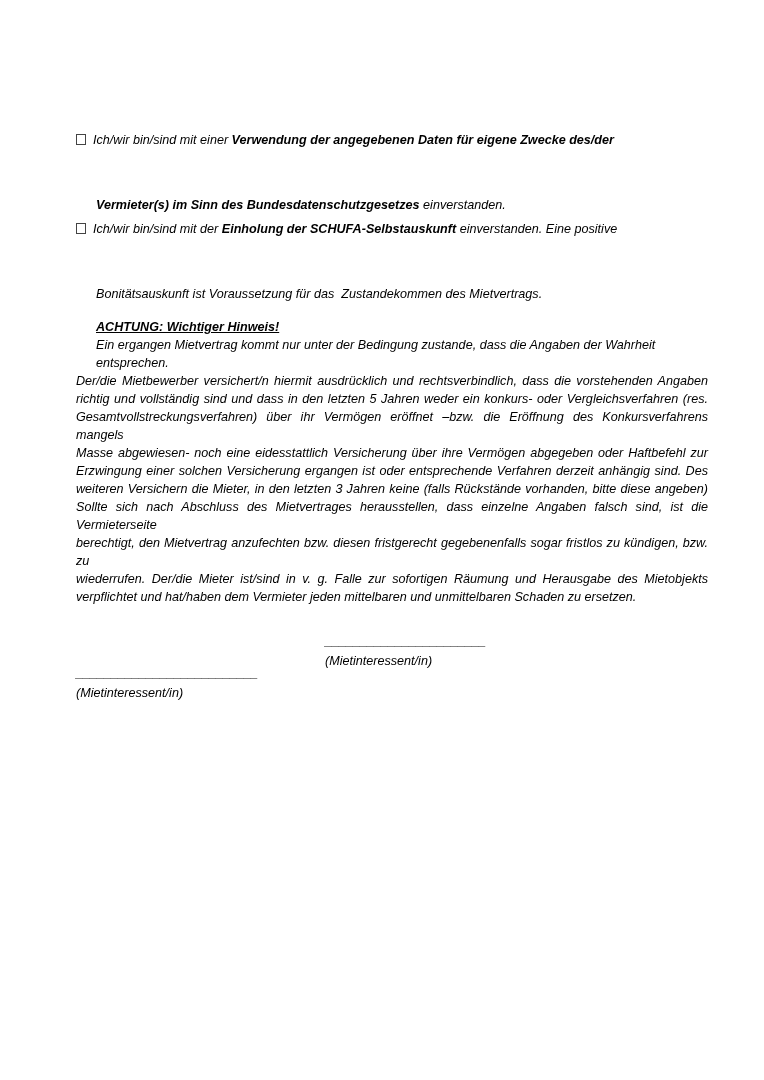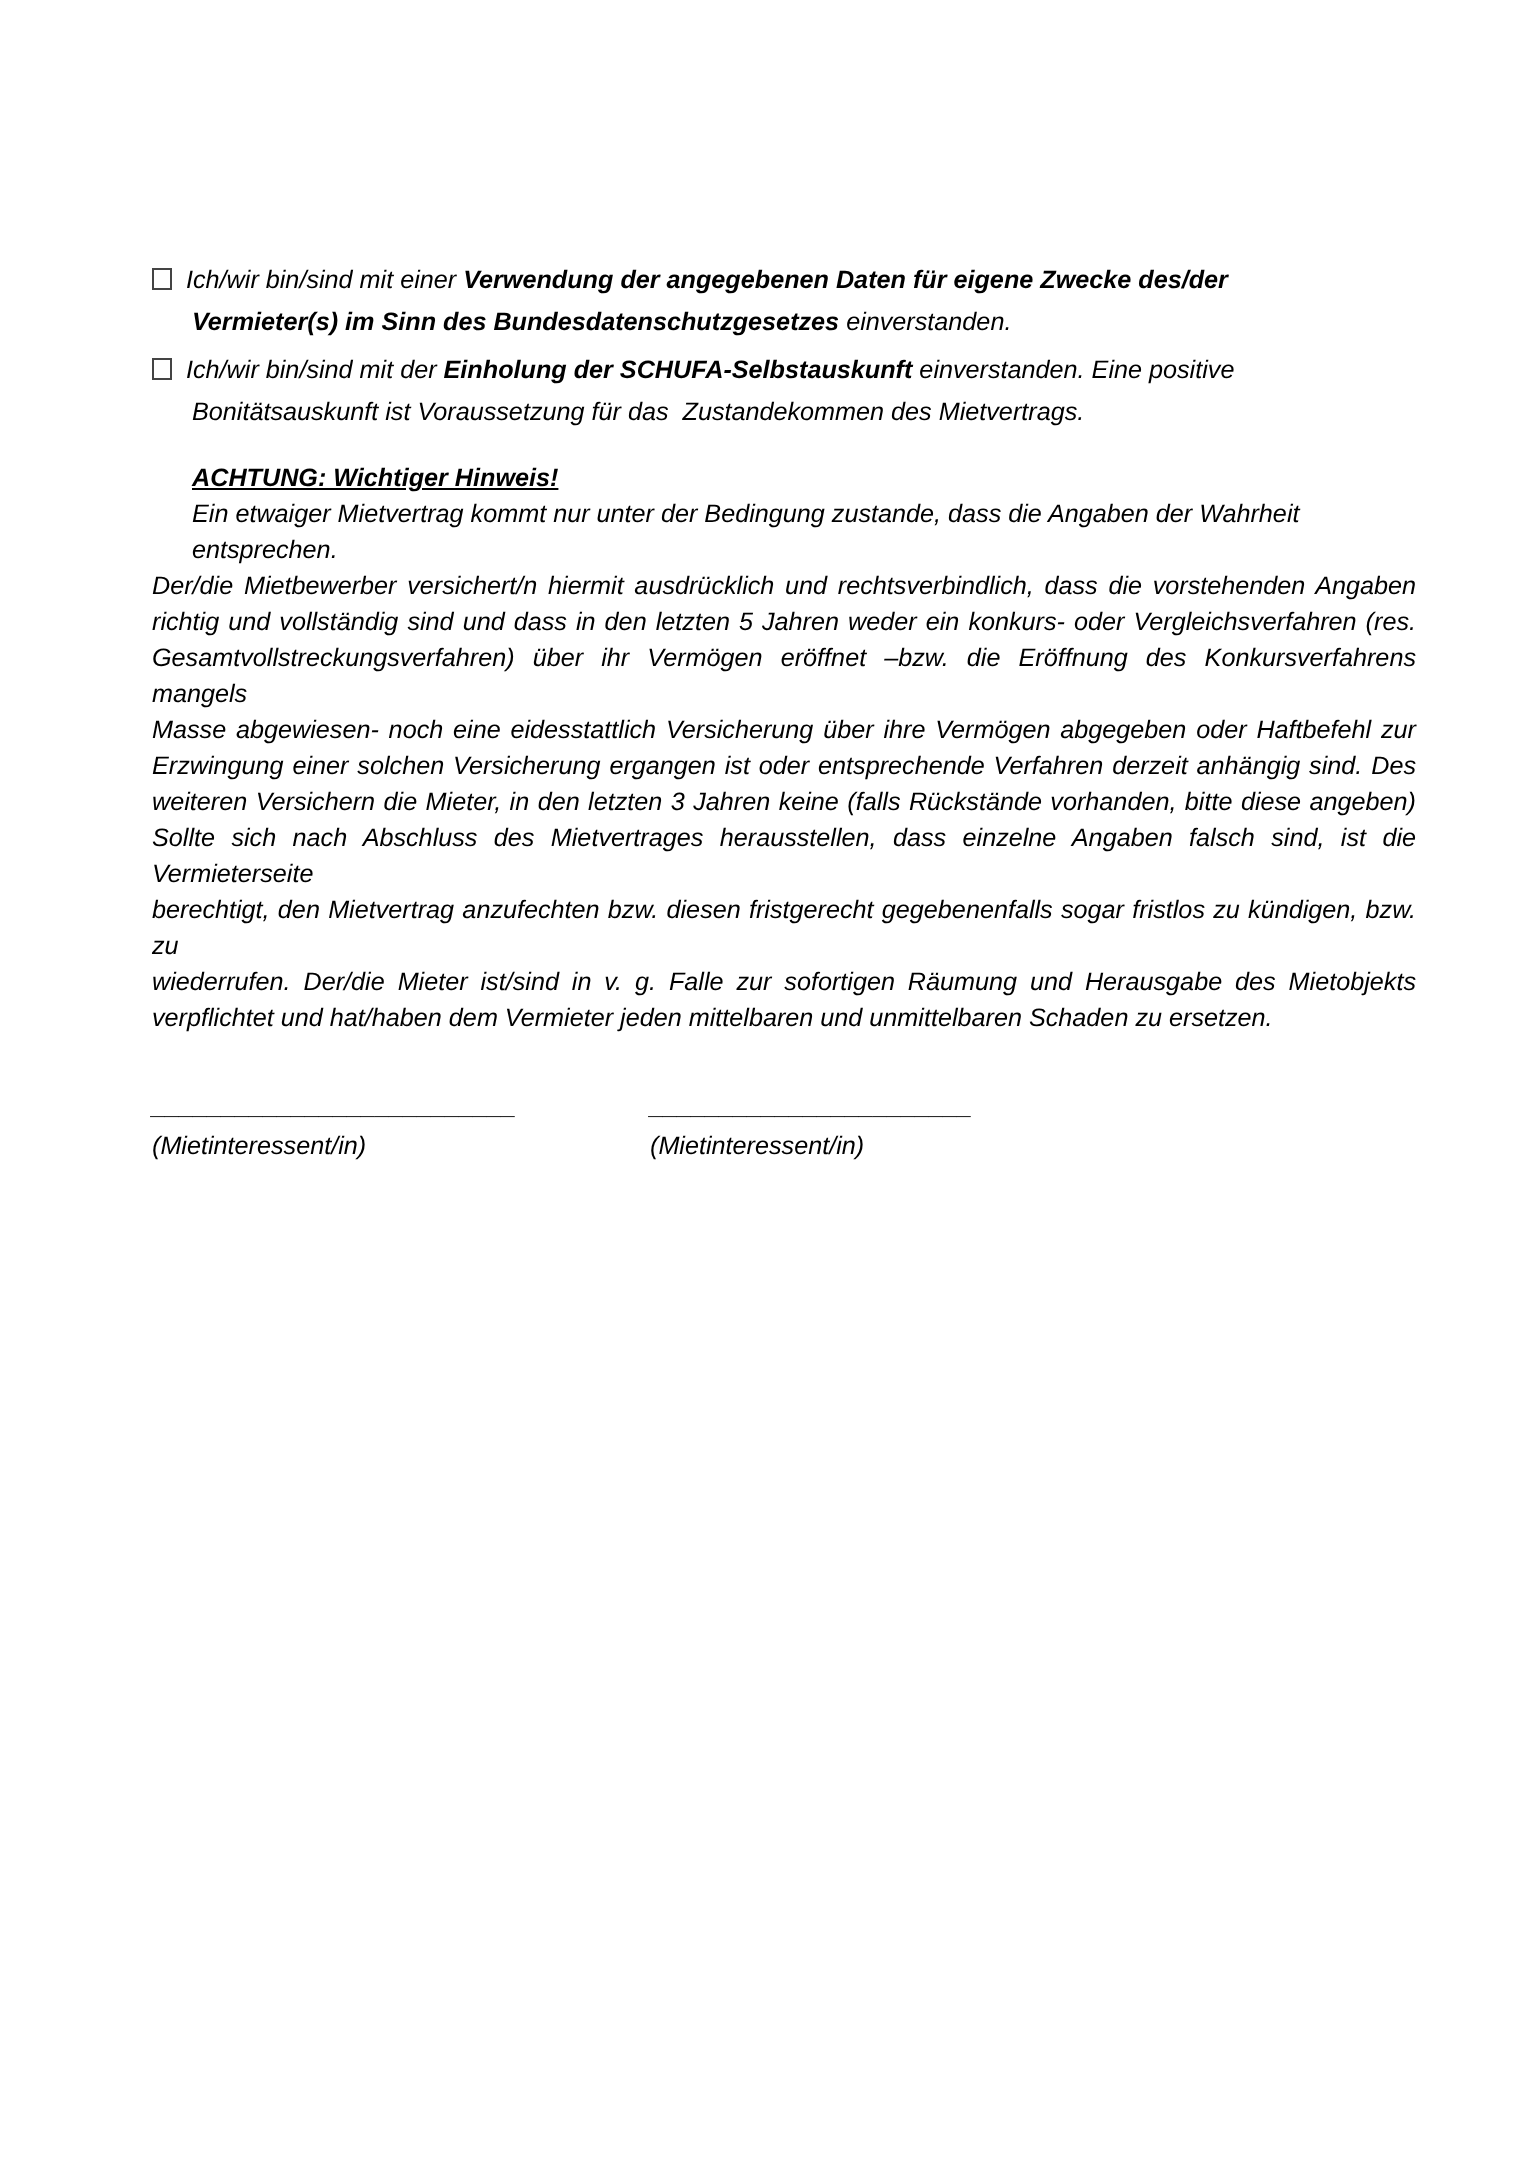--- a/index.html
+++ b/index.html
@@ -33,21 +33,21 @@
     left: 0;
     top: 4px;
     width: 10px;
     height: 11px;
     border: 1px solid #444444;
     background: #ffffff;
     box-sizing: border-box;
   }
   .cline { white-space: pre-wrap; }
   .cline b { font-weight: bold; }
-  .consent-item .cline + .cline { padding-left: 3px; }
+  .consent-item .cline + .cline { padding-left: 3px; margin-top: 44px; }
 
   
   .notice { margin-top: 13px; margin-left: 20px; }
   .notice-heading {
     font-weight: bold;
     text-decoration: underline;
     line-height: 18px;
   }
   .notice-subline { line-height: 18px; }
 
@@ -57,21 +57,21 @@
   .jline { text-align: justify; text-align-last: justify; }
   .pline { text-align: left; }
 
   
   .signature {
     margin-top: 26px;
     display: flex;
   }
   .sig-col { line-height: 18px; }
   .sig-col-0 { width: 213px; }
-  .sig-col-1 { width: 249px; }
+  .sig-col-1 { width: 249px; margin-top: 32px; }
   .sig-col-2 { flex: 1; }
   .sig-line { letter-spacing: 0; }
   .sig-label { margin-top: 2px; }
 </style>
 </head>
 <body>
 
 <div class="doc">
   <div class="content">
 
@@ -87,21 +87,21 @@
           <span class="checkbox"></span>
           <div class="consent-text">
             <div class="cline"><span>Ich/wir bin/sind mit der </span><b>Einholung der SCHUFA-Selbstauskunft</b><span> einverstanden. Eine positive</span></div>
             <div class="cline"><span>Bonitätsauskunft ist Voraussetzung für das  Zustandekommen des Mietvertrags.</span></div>
           </div>
         </div>
       </section>
 
     <section class="notice">
       <div class="notice-heading">ACHTUNG: Wichtiger Hinweis!</div>
-      <div class="notice-subline">Ein etwaiger Mietvertrag kommt nur unter der Bedingung zustande, dass die Angaben der Wahrheit entsprechen.</div>
+      <div class="notice-subline">Ein ergangen Mietvertrag kommt nur unter der Bedingung zustande, dass die Angaben der Wahrheit entsprechen.</div>
     </section>
 
     <section class="declaration" id="declaration-section">
         <div class="jline">Der/die Mietbewerber versichert/n hiermit ausdrücklich und rechtsverbindlich, dass die vorstehenden Angaben</div>
         <div class="jline">richtig und vollständig sind und dass in den letzten 5 Jahren weder ein konkurs- oder Vergleichsverfahren (res.</div>
         <div class="jline">Gesamtvollstreckungsverfahren) über ihr Vermögen eröffnet –bzw. die Eröffnung des Konkursverfahrens mangels</div>
         <div class="jline">Masse abgewiesen- noch eine eidesstattlich Versicherung über ihre Vermögen abgegeben oder Haftbefehl zur</div>
         <div class="jline">Erzwingung einer solchen Versicherung ergangen ist oder entsprechende Verfahren derzeit anhängig sind. Des</div>
         <div class="jline">weiteren Versichern die Mieter, in den letzten 3 Jahren keine (falls Rückstände vorhanden, bitte diese angeben)</div>
         <div class="jline">Sollte sich nach Abschluss des Mietvertrages herausstellen, dass einzelne Angaben falsch sind, ist die Vermieterseite</div>

